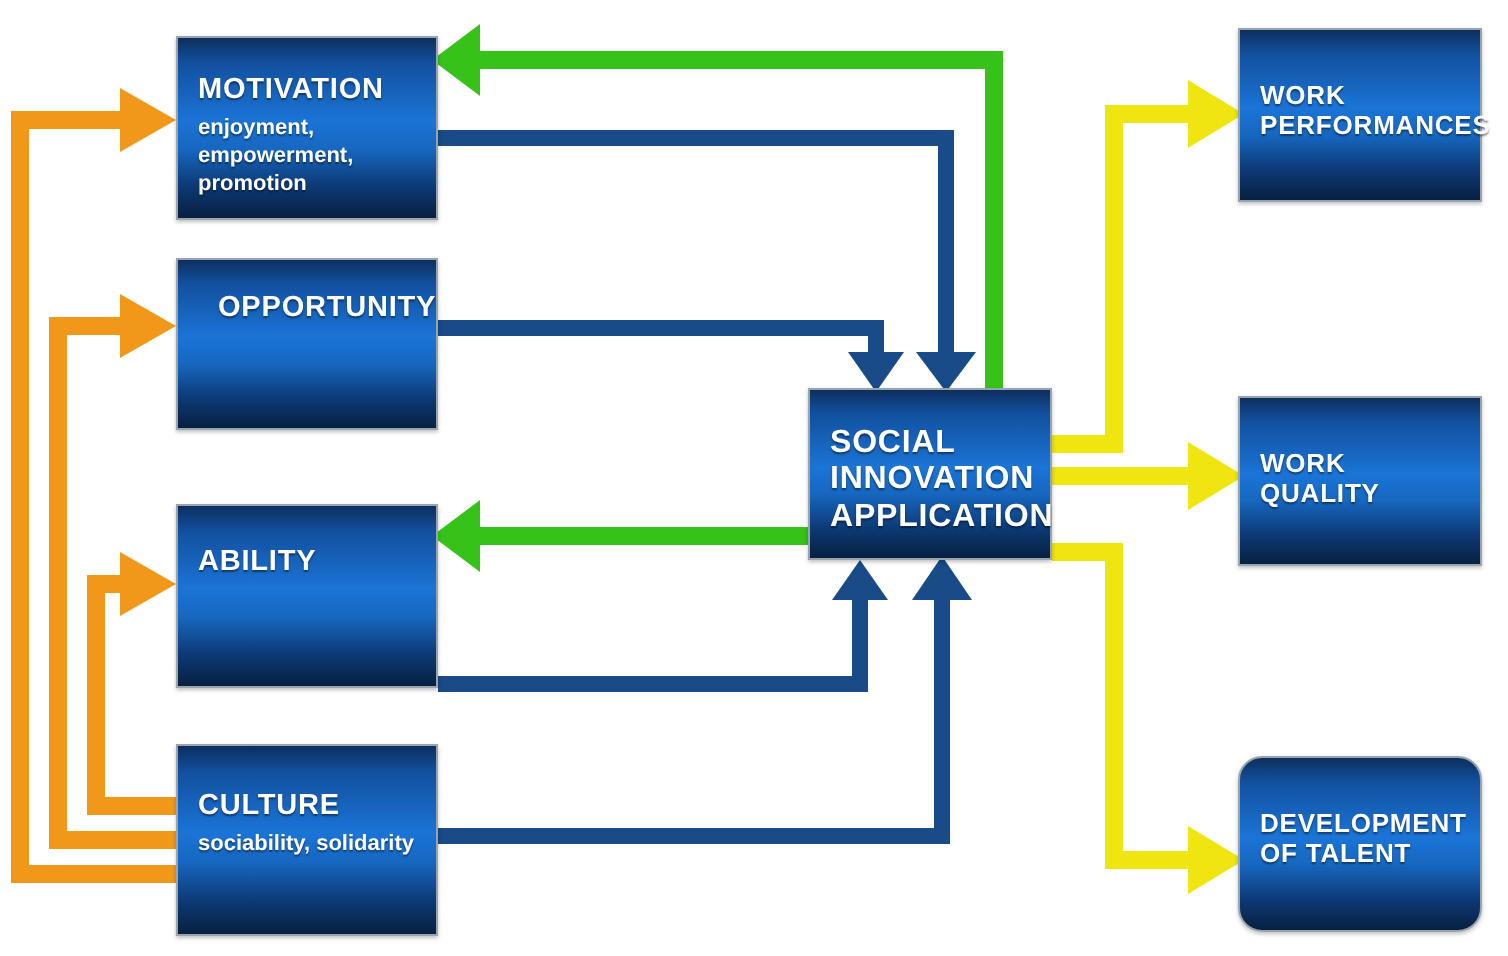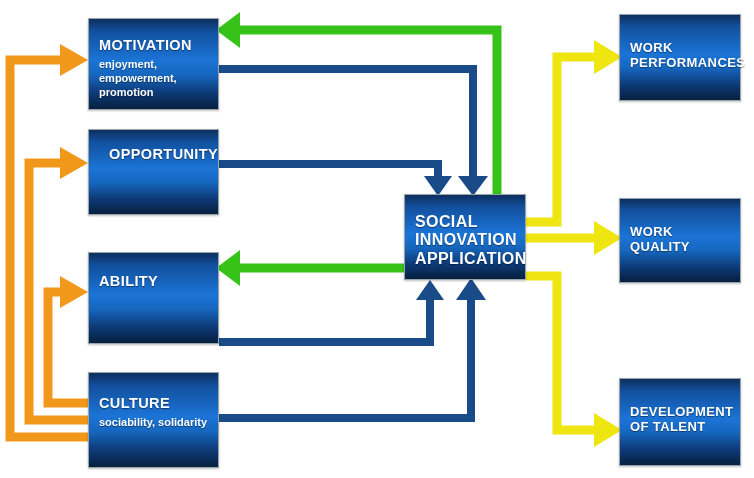--- a/index.html
+++ b/index.html
@@ -133,20 +133,20 @@
     </div>
   </div>
 
   <div class="node ctr right" style="left:619px;top:198px;width:122px;height:85px;">
     <div class="inner" style="top:26px;">
       <div class="ttl" style="white-space:pre-line">WORK
 QUALITY</div>
     </div>
   </div>
 
-  <div class="node ctr right" style="left:619px;top:378px;width:122px;height:88px;">
+  <div class="node ctr right" style="left:619px;top:378px;width:122px;height:88px;border-radius:12px;">
     <div class="inner" style="top:26px;">
       <div class="ttl" style="white-space:pre-line">DEVELOPMENT
 OF TALENT</div>
     </div>
   </div>
 
 </div>
 
 </body></html>

